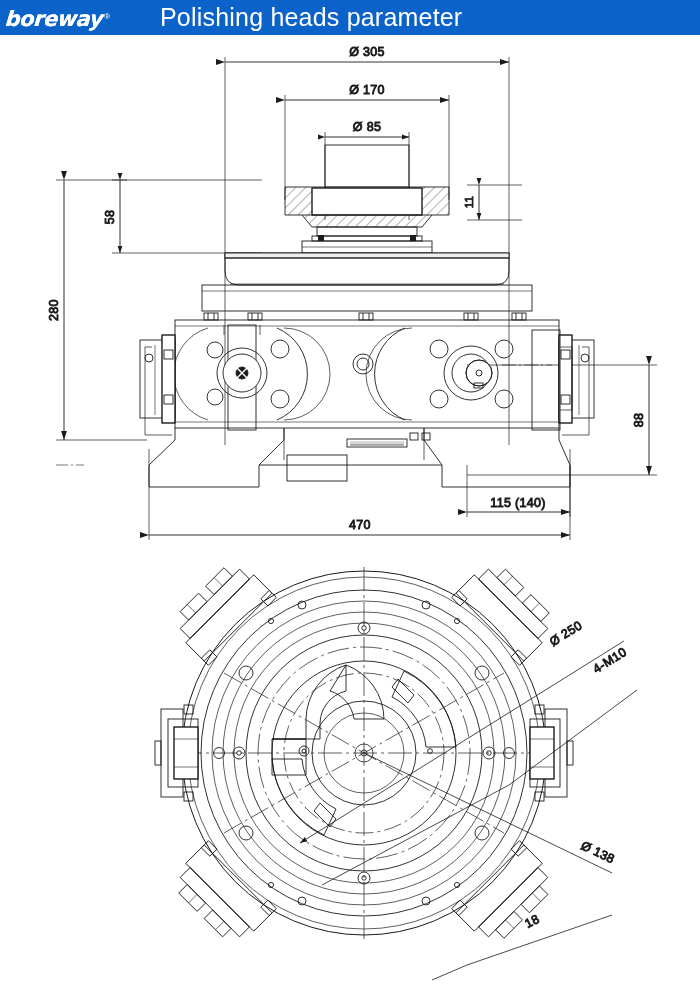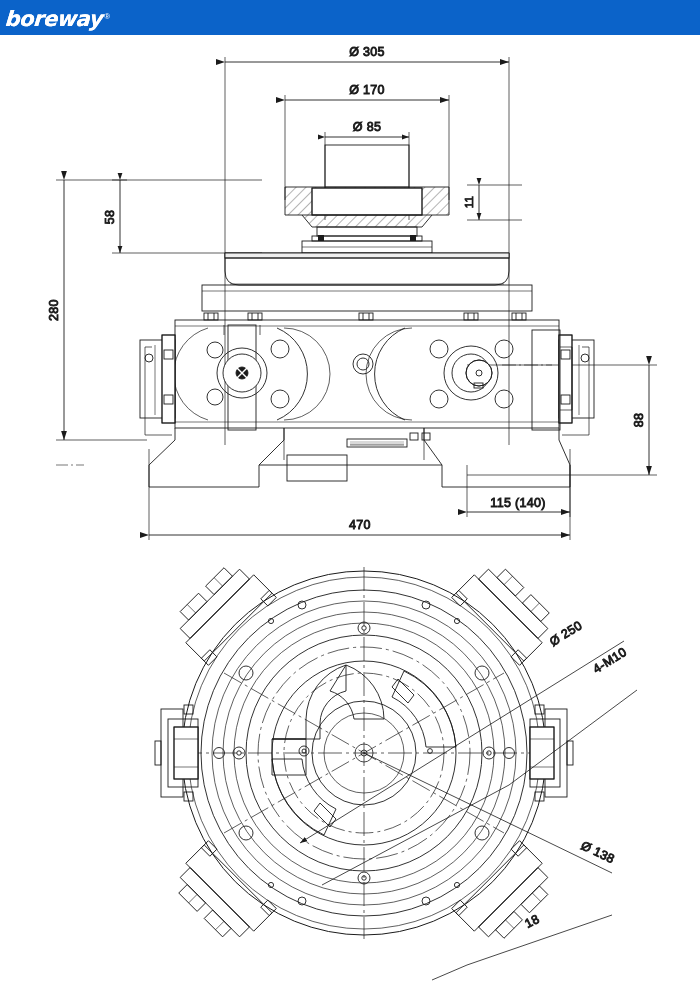--- a/index.html
+++ b/index.html
@@ -43,20 +43,21 @@
   .dimtext.small{font-size:11.5px;}
 </style>
 </head>
 <body>
 
 <div id="header">
   <div id="logo-wrap">
     <span id="logo-text">boreway</span>
     <span id="logo-reg">®</span>
   </div>
+  <div id="header-title">Polishing heads parameter</div>
 </div>
 
 <div id="sheet">
 <svg width="700" height="959" viewBox="0 0 700 959" xmlns="http://www.w3.org/2000/svg">
   <defs>
     <marker id="ar" markerWidth="10" markerHeight="7" refX="9" refY="3.5" orient="auto" markerUnits="userSpaceOnUse">
       <path d="M0,0.6 L9,3.5 L0,6.4 Z" fill="#1b1b1b"></path>
     </marker>
     <marker id="arS" markerWidth="8" markerHeight="6" refX="7.3" refY="3" orient="auto" markerUnits="userSpaceOnUse">
       <path d="M0,0.5 L7.3,3 L0,5.5 Z" fill="#1b1b1b"></path>

